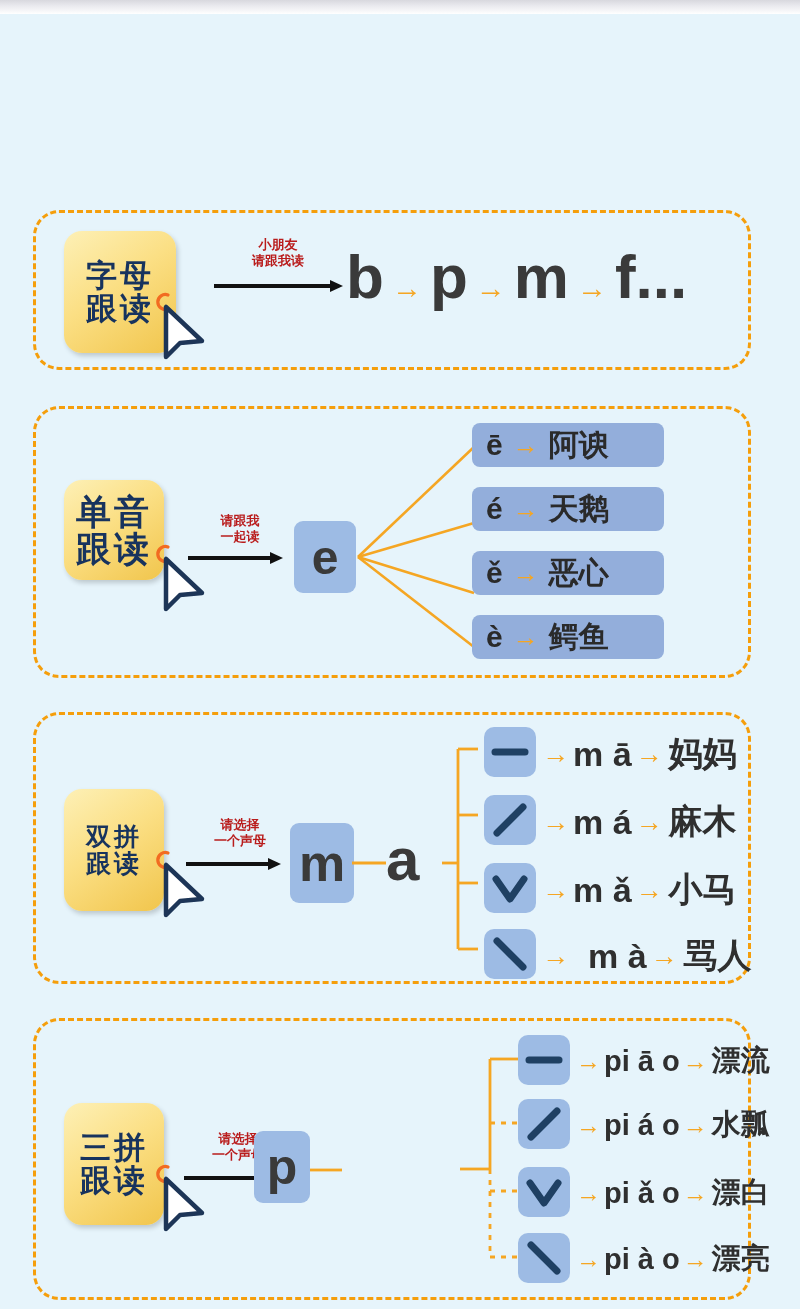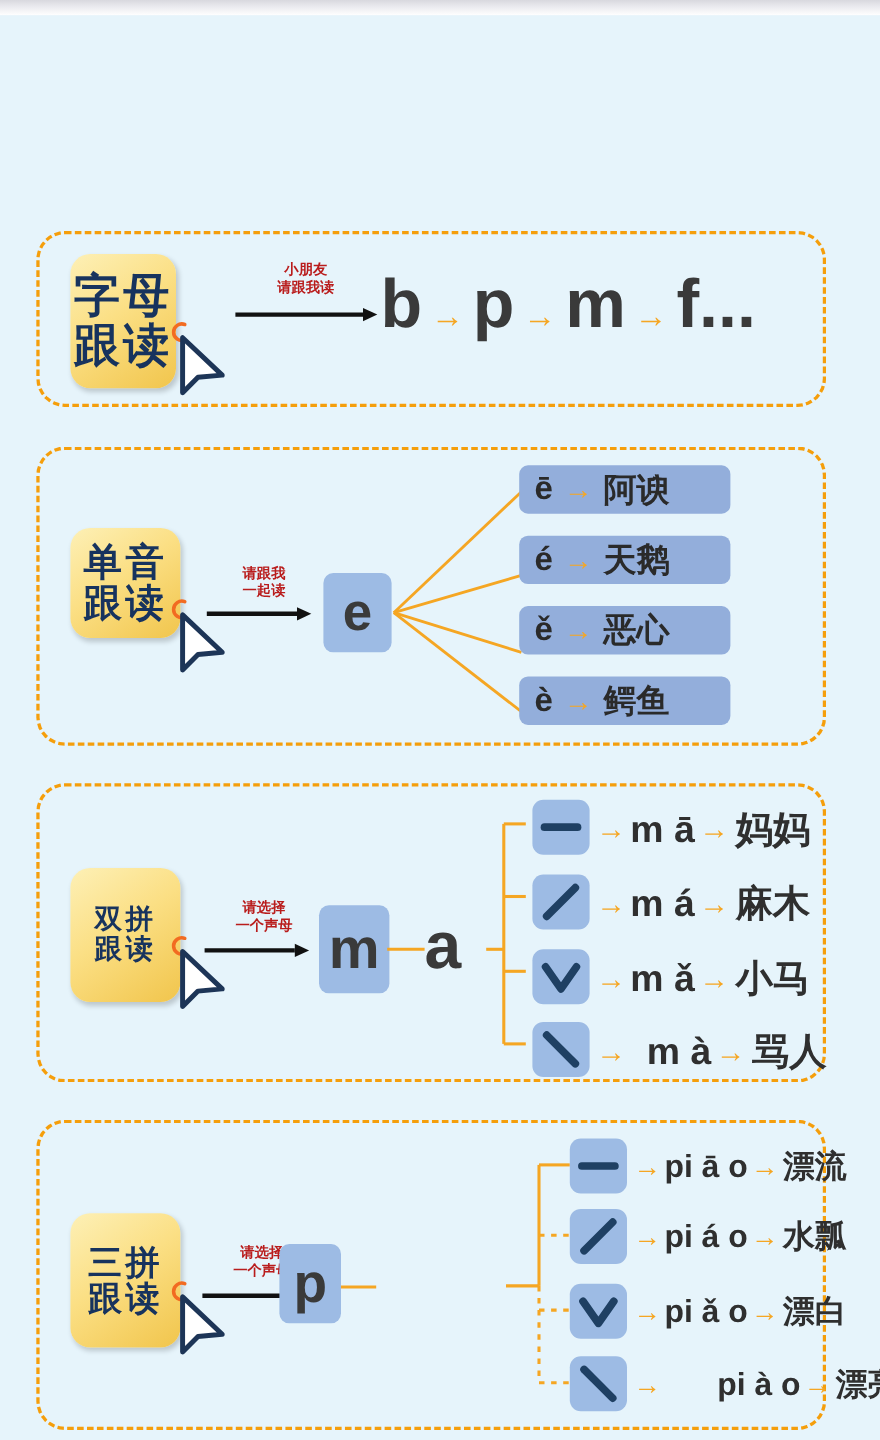--- a/index.html
+++ b/index.html
@@ -94,21 +94,21 @@
 </head>
 <body>
 
 <div class="topstrip"></div>
 
 <div class="page">
 
 
   <div class="card" id="card1">
 
-    <div class="badge" style="left:28px;top:18px;width:96px;height:122px;font-size:42px;">
+    <div class="badge" style="left:28px;top:18px;width:112px;height:122px;font-size:31px;">
       <div class="l">字母</div>
       <div class="l">跟读</div>
     </div>
 
     <span class="clickring" style="left:116px;top:78px;">
       <svg width="22" height="22" viewBox="0 0 22 22">
         <path d="M16 4 A7.5 7.5 0 1 0 16 18" fill="none" stroke="#f26b21" stroke-width="3.2" stroke-linecap="round"></path>
       </svg>
     </span>
 
@@ -387,19 +387,19 @@
       <span style="padding-left:4px;">漂白</span>
     </div>
 
     <div class="tonebox" style="left:482px;top:212px;width:52px;height:50px;">
       <svg width="52" height="50" viewBox="0 0 52 50">
           <line x1="13" y1="12" x2="39" y2="38" stroke="#1f4063" stroke-width="7" stroke-linecap="round"></line>
         </svg>
     </div>
     <div class="row" style="left:540px;top:218px;font-size:29px;">
       <span class="ar" style="font-size:25px;">→</span>
-      <span style="padding:0 3px;margin-left:48px;">pi à o</span>
+      <span style="padding:0 3px;">pi à o</span>
       <span class="ar" style="font-size:25px;">→</span>
       <span style="padding-left:4px;">漂亮</span>
     </div>
   </div>
 
 </div>
 
 </body></html>

